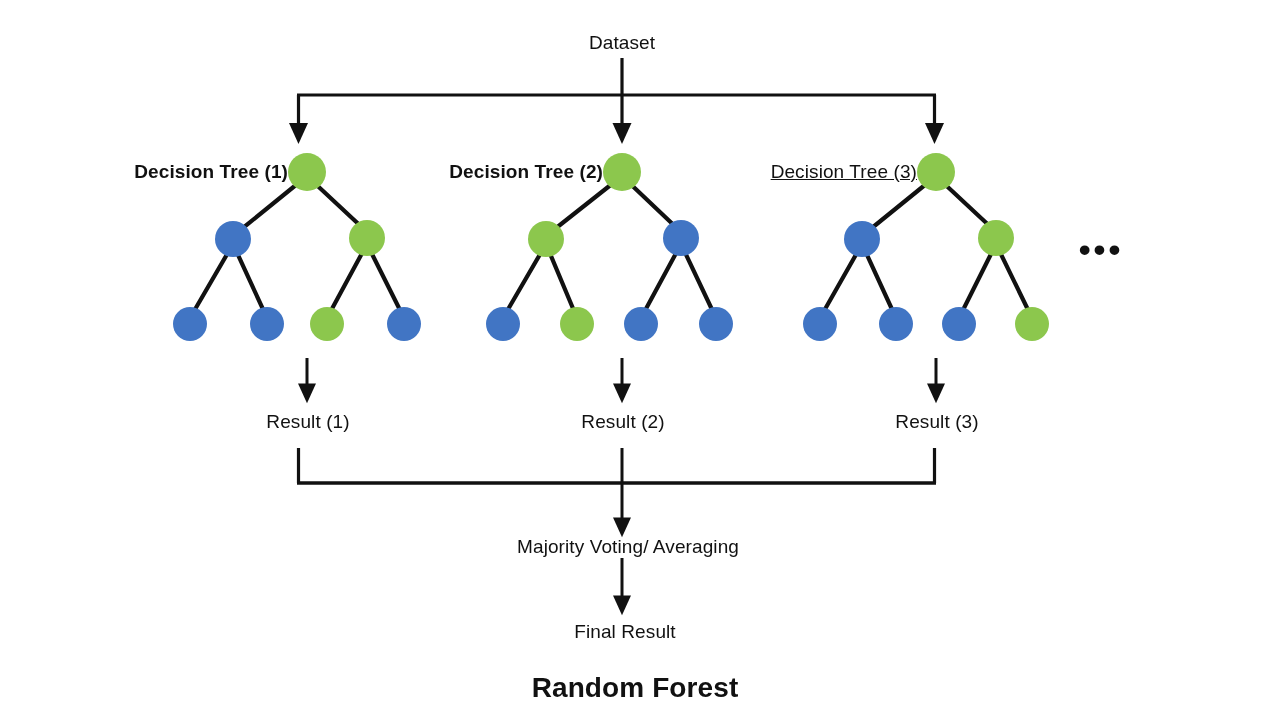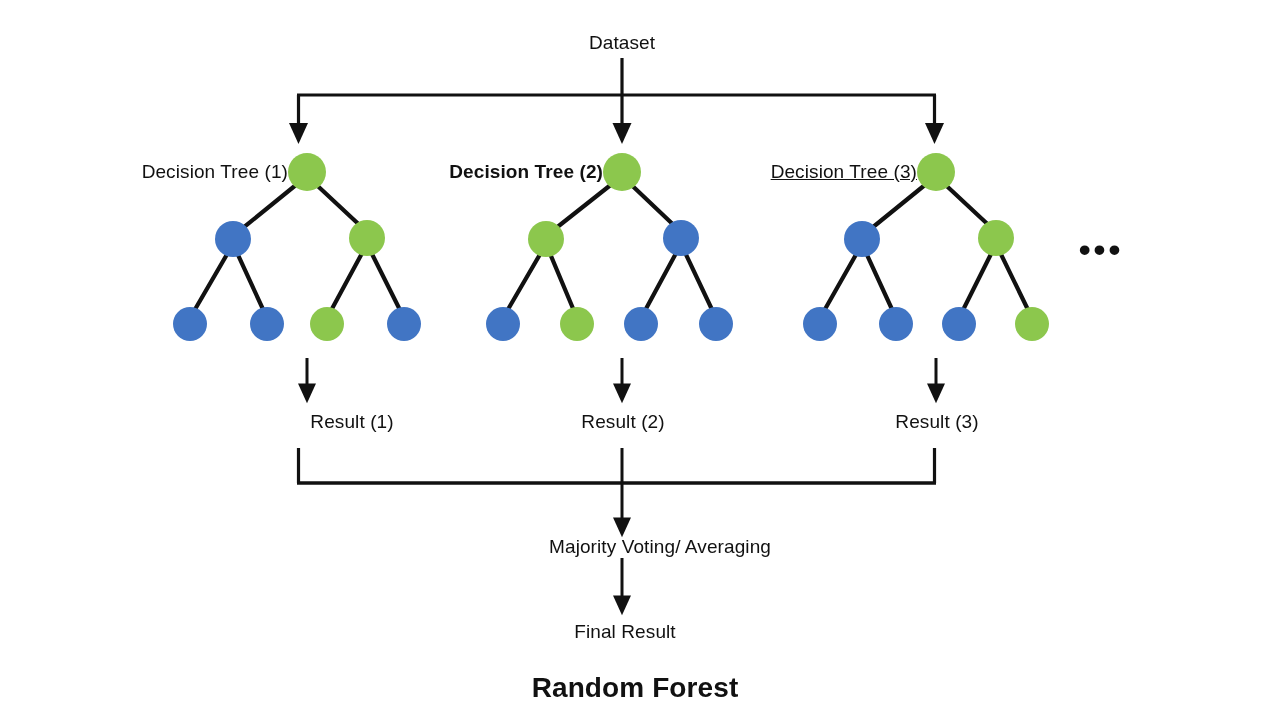--- a/index.html
+++ b/index.html
@@ -122,29 +122,29 @@
       <line x1="622" y1="448" x2="622" y2="527" stroke="#111111" stroke-width="3.0" marker-end="url(#arrowhead)"></line>
     </g>
 
     <g>
       <line x1="622" y1="558" x2="622" y2="605" stroke="#111111" stroke-width="3.0" marker-end="url(#arrowhead)"></line>
     </g>
   </svg>
 
   <div class="lbl center" style="left:622px; top:33px;">Dataset</div>
 
-  <div class="lbl right" style="left:288px; top:162px;">Decision Tree (1)</div>
+  <div class="lbl right" style="left:288px; top:162px;font-weight:bold;">Decision Tree (1)</div>
   <div class="lbl right" style="left:603px; top:162px;font-weight:bold;">Decision Tree (2)</div>
   <div class="lbl right" style="left:917px; top:162px;text-decoration:underline;">Decision Tree (3)</div>
 
-  <div class="lbl center" style="left:308px; top:412px;margin-left:44px;">Result (1)</div>
+  <div class="lbl center" style="left:308px; top:412px;">Result (1)</div>
   <div class="lbl center" style="left:623px; top:412px;">Result (2)</div>
   <div class="lbl center" style="left:937px; top:412px;">Result (3)</div>
 
-  <div class="lbl center" style="left:660px; top:537px;">Majority Voting/ Averaging</div>
+  <div class="lbl center" style="left:628px; top:537px;">Majority Voting/ Averaging</div>
 
   <div class="lbl center" style="left:625px; top:622px;text-align:center;">Final Result</div>
 
   <div class="lbl center bold" style="left:635px; top:674px;">Random Forest</div>
 
   <div class="ellipsis" style="left:1101px; top:249px;">•••</div>
 
   <div class="node green" style="left: 307px; top: 172px; width: 38px; height: 38px; background: rgb(140, 199, 77);"></div>
   <div class="node blue" style="left: 233px; top: 239px; width: 36px; height: 36px; background: rgb(65, 117, 196);"></div>
   <div class="node green" style="left: 367px; top: 238px; width: 36px; height: 36px; background: rgb(140, 199, 77);"></div>

